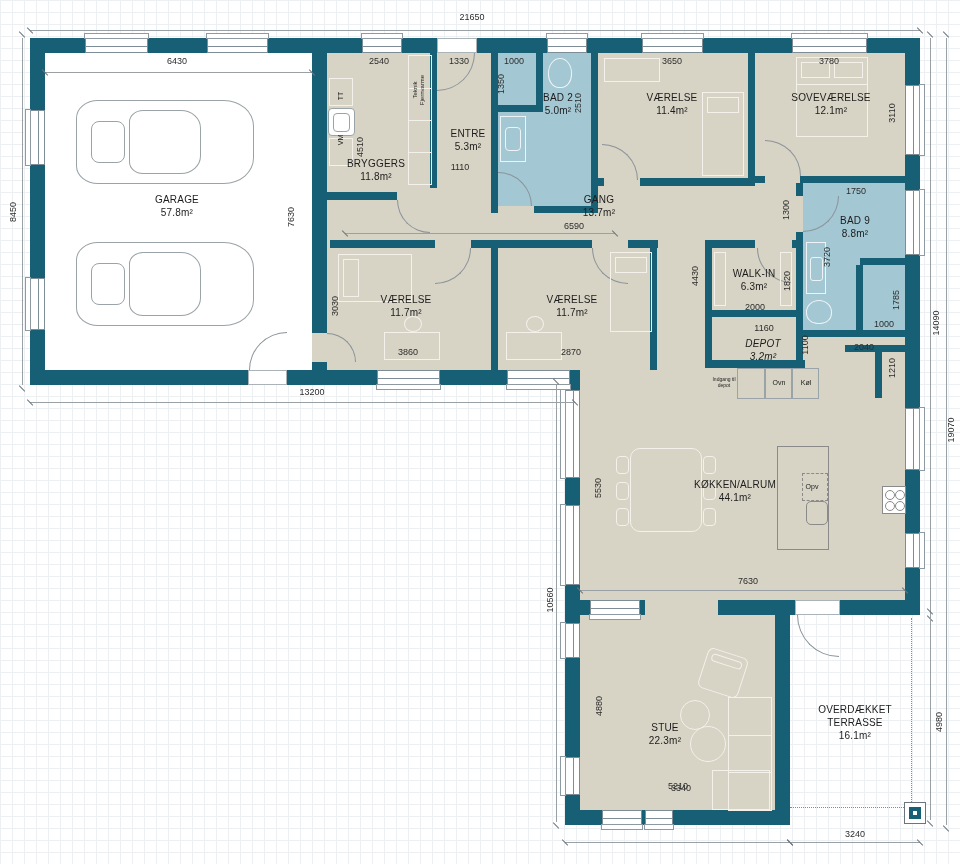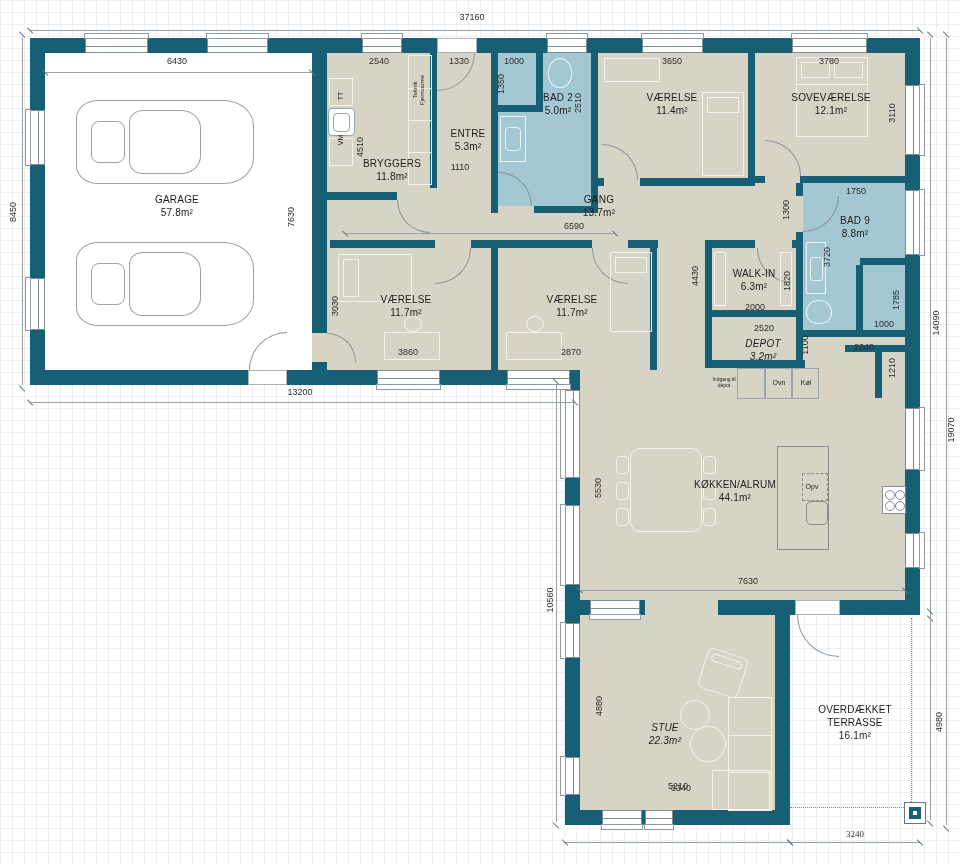--- a/index.html
+++ b/index.html
@@ -252,21 +252,21 @@
   <div class="dimline dl-h" style="left:565px;top:842px;width:225px;height:1px;"></div>
   <div class="dimline dl-h" style="left:790px;top:842px;width:130px;height:1px;"></div>
   <div class="dimline dl-h" style="left:345px;top:233px;width:270px;height:1px;"></div>
   <div class="dimline dl-h" style="left:580px;top:590px;width:325px;height:1px;"></div>
 
   <div>
       <div class="room-label" style="left: 177px; top: 206px;">
         <div>GARAGE</div>
         <div>57.8m²</div>
       </div>
-      <div class="room-label" style="left: 392px; top: 170px;">
+      <div class="room-label" style="left: 376px; top: 170px;">
         <div>BRYGGERS</div>
         <div>11.8m²</div>
       </div>
       <div class="room-label" style="left: 468px; top: 140px;">
         <div>ENTRE</div>
         <div>5.3m²</div>
       </div>
       <div class="room-label" style="left: 558px; top: 104px;">
         <div>BAD 2</div>
         <div>5.0m²</div>
@@ -300,31 +300,31 @@
         <div>11.7m²</div>
       </div>
       <div class="room-label" style="left: 763px; top: 350px; font-style: italic;">
         <div>DEPOT</div>
         <div>3.2m²</div>
       </div>
       <div class="room-label" style="left: 735px; top: 491px;">
         <div>KØKKEN/ALRUM</div>
         <div>44.1m²</div>
       </div>
-      <div class="room-label" style="left: 665px; top: 734px; font-style: italic;">
+      <div class="room-label" style="left: 665px; top: 734px;">
         <div>STUE</div>
         <div>22.3m²</div>
       </div>
       <div class="room-label" style="left: 855px; top: 722px; width: 95px;">
         <div>OVERDÆKKET TERRASSE</div>
         <div>16.1m²</div>
       </div>
     </div>
   <div>
-      <div class="dim" style="left: 472px; top: 17px;">37160</div>
+      <div class="dim" style="left: 472px; top: 17px;">21650</div>
       <div class="dim" style="left: 177px; top: 61px;">6430</div>
       <div class="dim" style="left: 379px; top: 61px;">2540</div>
       <div class="dim" style="left: 459px; top: 61px;">1330</div>
       <div class="dim" style="left: 514px; top: 61px;">1000</div>
       <div class="dim" style="left: 672px; top: 61px;">3650</div>
       <div class="dim" style="left: 829px; top: 61px;">3780</div>
       <div class="dim v" style="left: 13px; top: 212px;">8450</div>
       <div class="dim v" style="left: 501px; top: 84px;">1350</div>
       <div class="dim v" style="left: 578px; top: 103px;">2510</div>
       <div class="dim v" style="left: 892px; top: 113px;">3110</div>
@@ -336,35 +336,35 @@
       <div class="dim" style="left: 856px; top: 191px;">1750</div>
       <div class="dim v" style="left: 335px; top: 306px;">3030</div>
       <div class="dim" style="left: 408px; top: 352px;">3860</div>
       <div class="dim" style="left: 571px; top: 352px;">2870</div>
       <div class="dim v" style="left: 695px; top: 276px;">4430</div>
       <div class="dim v" style="left: 787px; top: 281px;">1820</div>
       <div class="dim" style="left: 755px; top: 307px; text-align: center;">2000</div>
       <div class="dim v" style="left: 827px; top: 257px;">3720</div>
       <div class="dim v" style="left: 896px; top: 300px;">1785</div>
       <div class="dim" style="left: 884px; top: 324px;">1000</div>
-      <div class="dim" style="left: 764px; top: 328px;">2520</div>
+      <div class="dim" style="left: 764px; top: 328px;">1160</div>
       <div class="dim v" style="left: 805px; top: 345px;">1100</div>
       <div class="dim" style="left: 864px; top: 347px;">2040</div>
       <div class="dim v" style="left: 892px; top: 368px;">1210</div>
-      <div class="dim" style="left: 300px; top: 392px;">13200</div>
+      <div class="dim" style="left: 312px; top: 392px;">13200</div>
       <div class="dim v" style="left: 936px; top: 323px;">14090</div>
       <div class="dim v" style="left: 951px; top: 430px;">19070</div>
       <div class="dim v" style="left: 550px; top: 600px;">10560</div>
       <div class="dim v" style="left: 598px; top: 488px;">5530</div>
       <div class="dim" style="left: 748px; top: 581px;">7630</div>
       <div class="dim v" style="left: 599px; top: 706px;">4880</div>
       <div class="dim" style="left: 681px; top: 788px;">3340</div>
       <div class="dim v" style="left: 939px; top: 722px;">4980</div>
       <div class="dim" style="left: 678px; top: 786px;">5210</div>
-      <div class="dim" style="left: 855px; top: 834px; font-family: Liberation Serif, serif;">3240</div>
+      <div class="dim" style="left: 855px; top: 834px;">3240</div>
     </div>
   <div>
       <div class="fxt" style="left: 341px; top: 96px; font-size: 7px; transform: translate(-50%, -50%) rotate(-90deg);">TT</div>
       <div class="fxt" style="left: 341px; top: 140px; font-size: 7px; transform: translate(-50%, -50%) rotate(-90deg);">VM</div>
       <div class="fxt" style="left: 419px; top: 90px; font-size: 6px; transform: translate(-50%, -50%) rotate(-90deg);">Teknik
 Fjernvarme</div>
       <div class="fxt" style="left: 812px; top: 487px; font-size: 7px; transform: translate(-50%, -50%) rotate(0deg);">Opv</div>
       <div class="fxt" style="left: 779px; top: 383px; font-size: 7px; transform: translate(-50%, -50%) rotate(0deg);">Ovn</div>
       <div class="fxt" style="left: 806px; top: 383px; font-size: 7px; transform: translate(-50%, -50%) rotate(0deg);">Køl</div>
       <div class="fxt" style="left: 724px; top: 383px; font-size: 5px; transform: translate(-50%, -50%) rotate(0deg);">Indgang til

